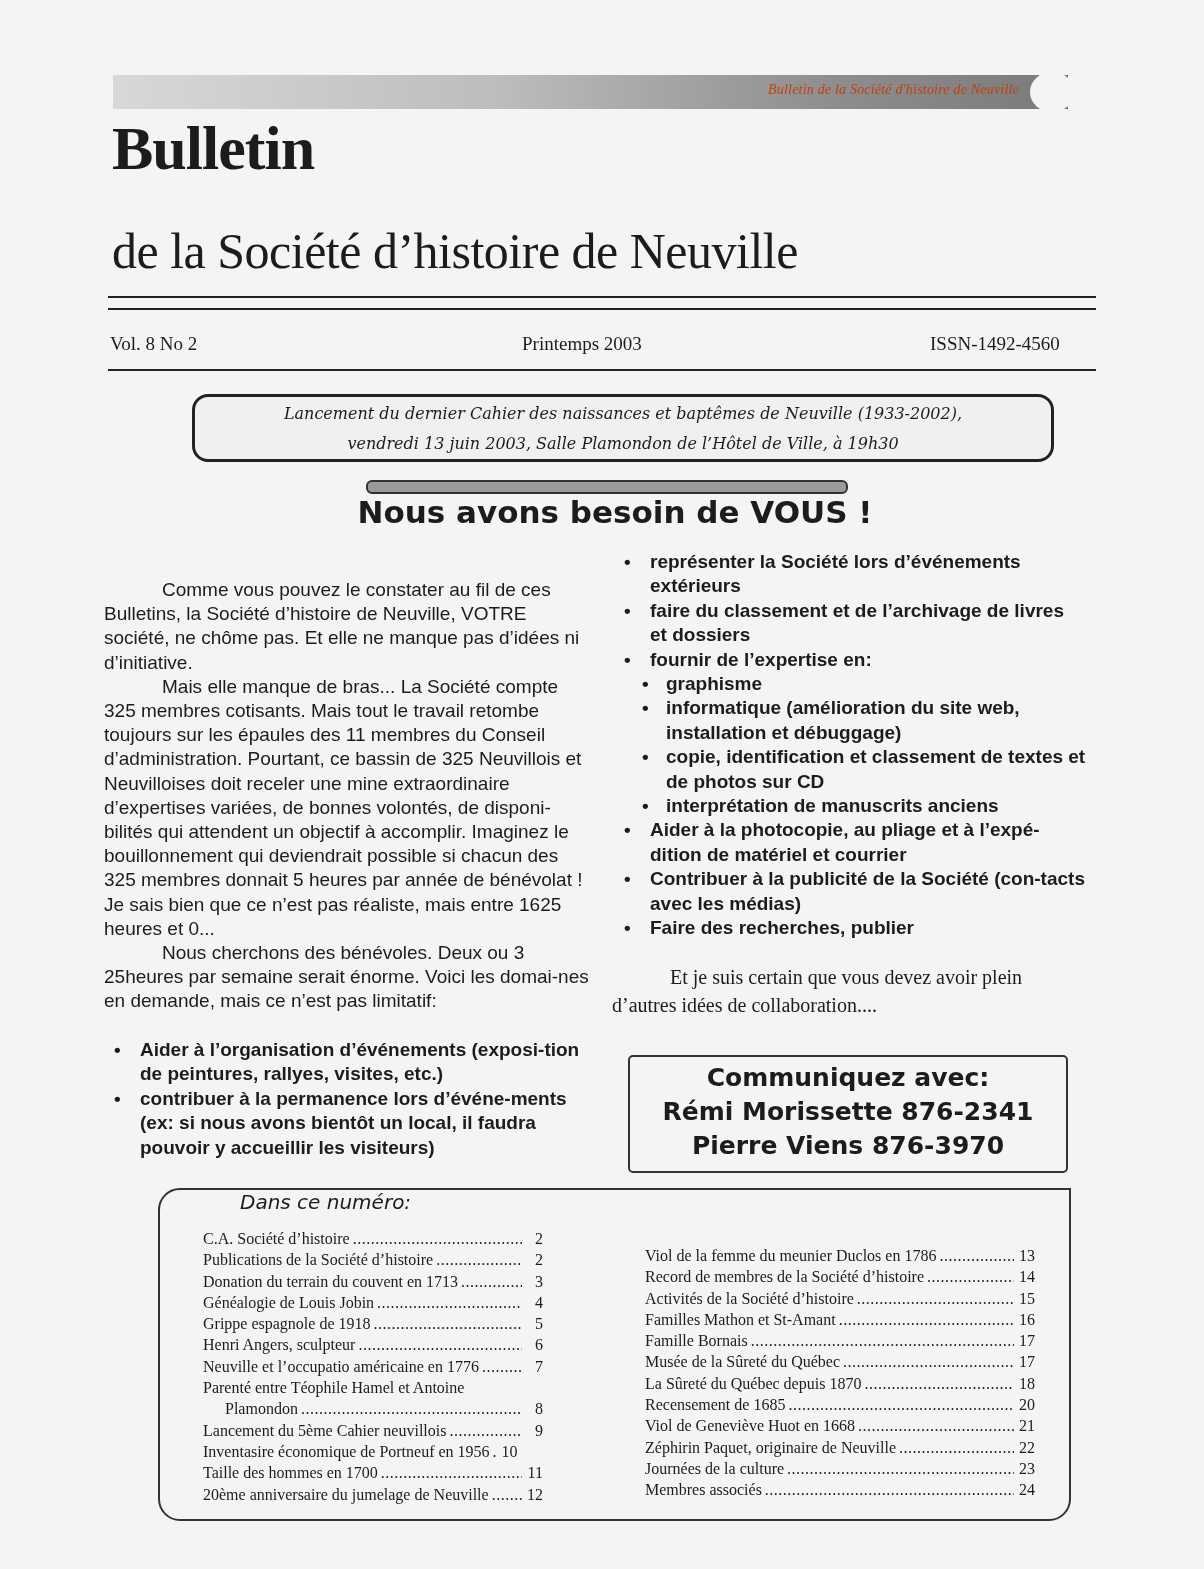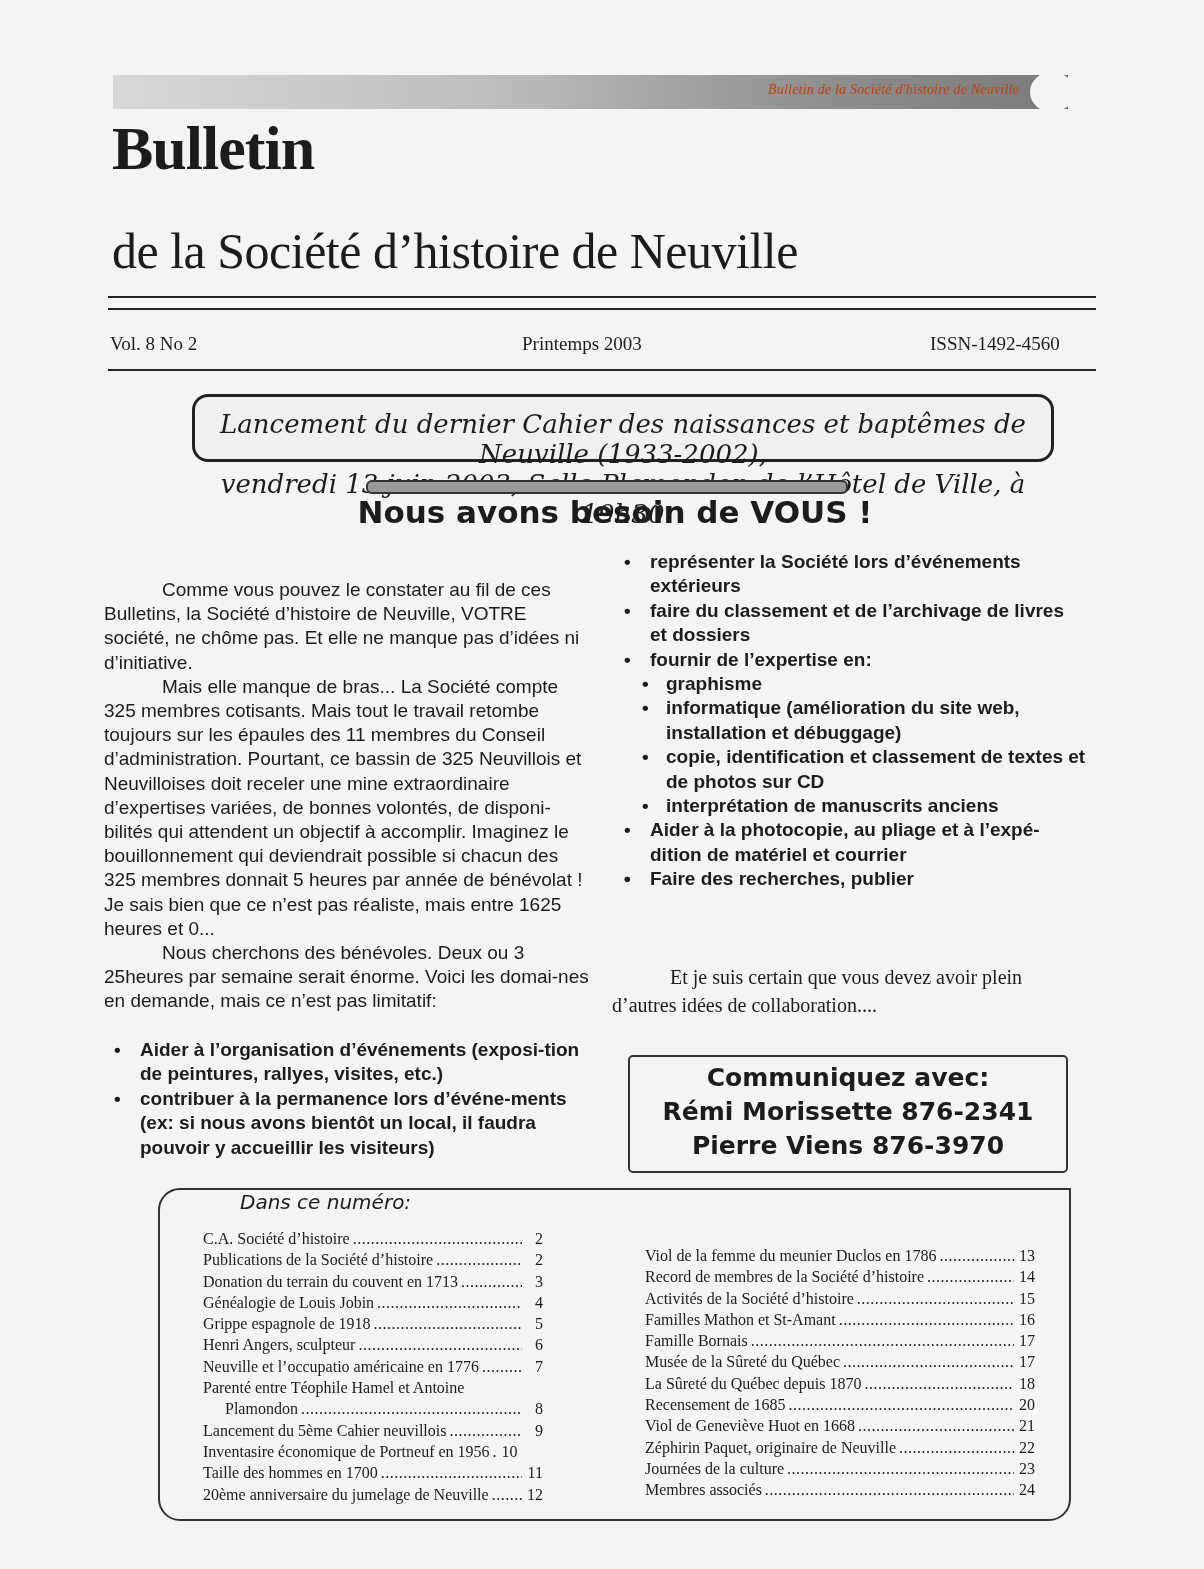--- a/index.html
+++ b/index.html
@@ -36,22 +36,22 @@
   .hr { left: 108px; width: 988px; background: #222; }
 
   .meta { top: 333px; font-size: 19px; }
 
   
   .event-box {
     left: 192px; top: 394px; width: 862px; height: 68px;
     border: 3px solid #222; border-radius: 16px;
     background: #f0f0ee;
     font-family: "DejaVu Serif", serif; font-style: italic;
-    text-align: center; font-size: 26px; line-height: 30px;
-    padding-top: 12px; box-sizing: border-box;
+    text-align: center; font-size: 16px; line-height: 30px;
+    padding-top: 2px; box-sizing: border-box;
   }
   .pill {
     left: 366px; top: 480px; width: 478px; height: 10px; border-radius: 6px;
     border: 2px solid #333; background: #9a9a9a;
   }
   .headline {
     left: 0; width: 1230px; top: 494px; text-align: center;
     font-family: "DejaVu Sans", sans-serif; font-weight: bold; font-size: 31px;
   }
 
@@ -147,21 +147,21 @@
 
 <ul class="abs bold-list list-right">
   <li><span class="bullet">•</span><span>représenter la Société lors d’événements extérieurs</span></li>
   <li><span class="bullet">•</span><span>faire du classement et de l’archivage de livres et dossiers</span></li>
   <li><span class="bullet">•</span><span>fournir de l’expertise en:</span></li>
   <li class="sub"><span class="bullet">•</span><span>graphisme</span></li>
   <li class="sub"><span class="bullet">•</span><span>informatique (amélioration du site web, installation et débuggage)</span></li>
   <li class="sub"><span class="bullet">•</span><span>copie, identification et classement de textes et de photos sur CD</span></li>
   <li class="sub"><span class="bullet">•</span><span>interprétation de manuscrits anciens</span></li>
   <li><span class="bullet">•</span><span>Aider à la photocopie, au pliage et à l’expé-dition de matériel et courrier</span></li>
-  <li><span class="bullet">•</span></li>
+  <li><span class="bullet">•</span><span>Contribuer à la publicité de la Société (con-tacts avec les médias)</span></li>
   <li><span class="bullet">•</span><span>Faire des recherches, publier</span></li>
 </ul>
 
 <div class="abs closing">
   <p class="indent">Et je suis certain que vous devez avoir plein</p>
   <p>d’autres idées de collaboration....</p>
 </div>
 
 <div class="abs contact-box">
   <div>Communiquez avec:</div>

